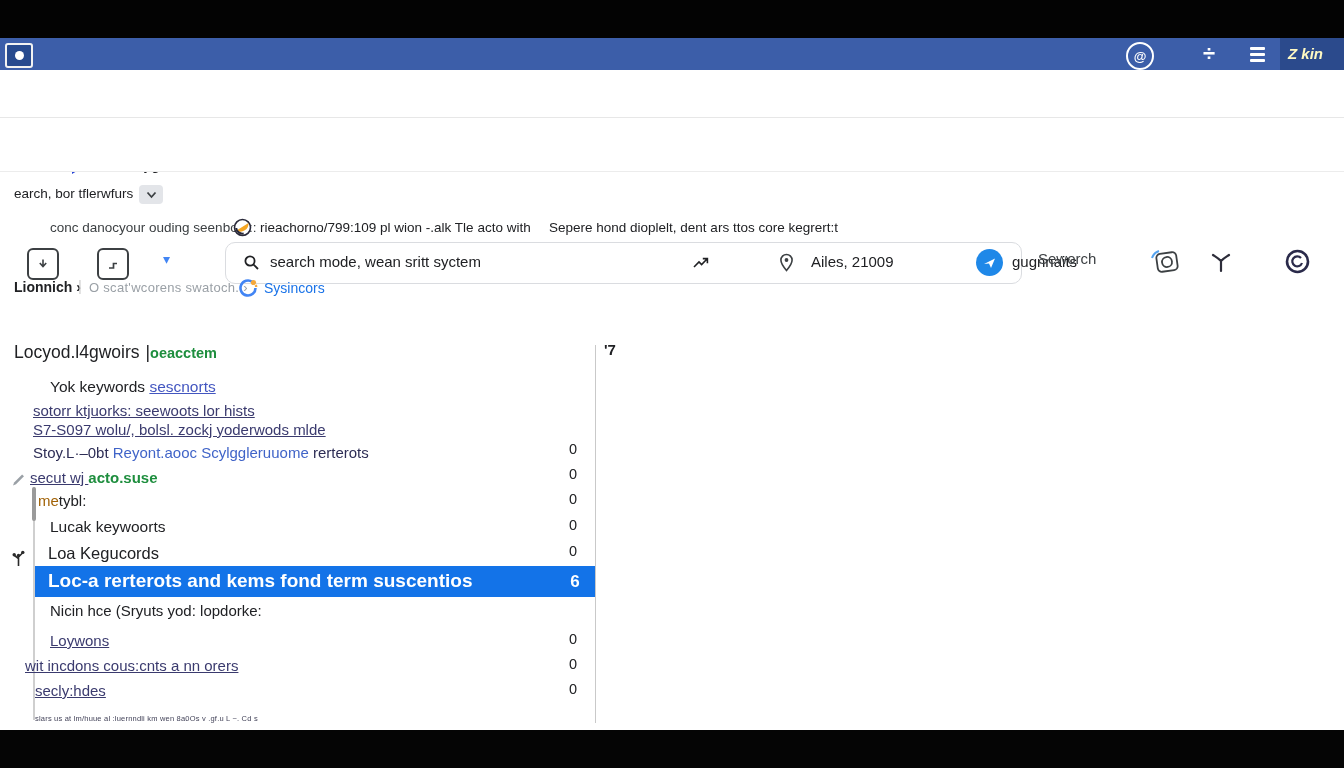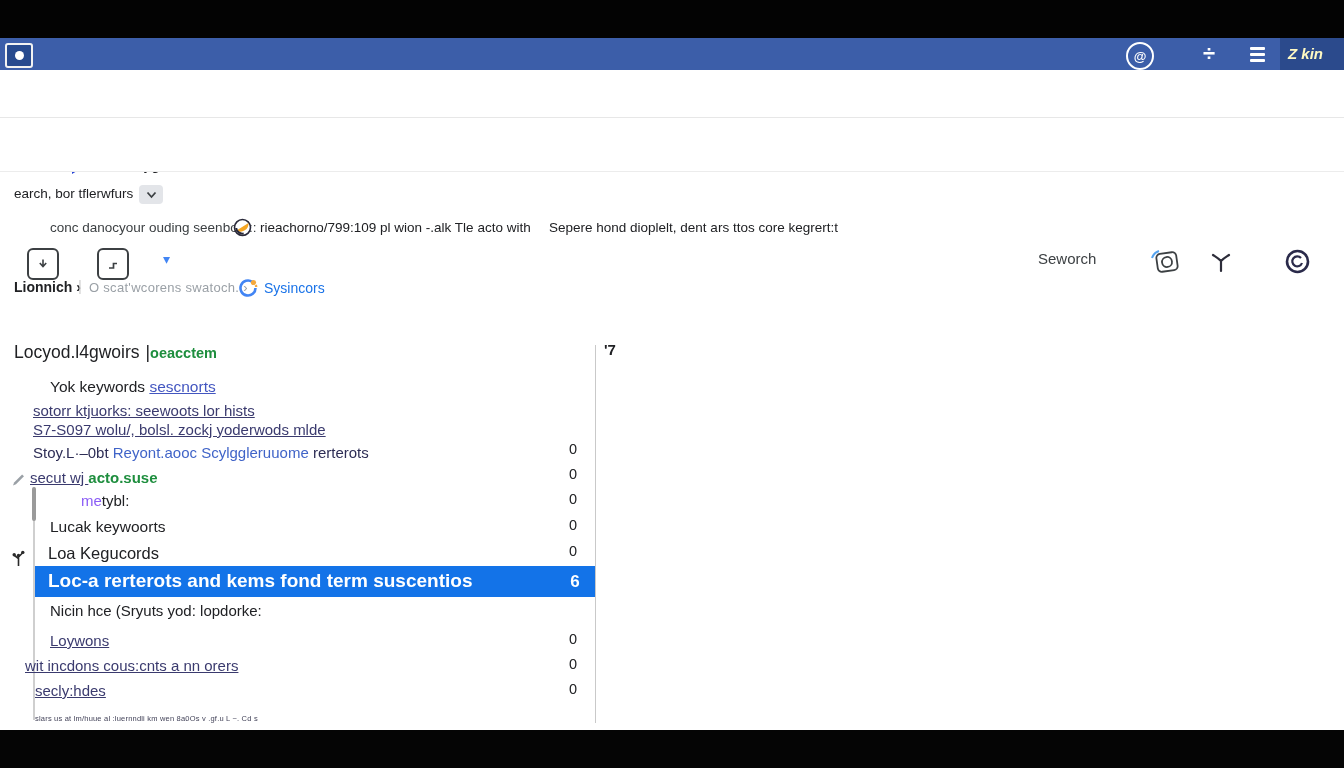--- a/index.html
+++ b/index.html
@@ -73,21 +73,21 @@
 
   .row{position:absolute;left:0;width:596px;height:22px;font-size:15px;}
   .row .lbl{position:absolute;top:0;white-space:nowrap;text-align:right;}
   .row .cnt{position:absolute;left:564px;width:18px;text-align:center;font-size:14.5px;color:#202124;}
   .plain{color:#202124;}
   .u-navy{color:#3a3a6e;text-decoration:underline;}
   .u-blue{color:var(--link_blue,#4356c0);text-decoration:underline;}
   .navy{color:#2d2d55;}
   .blue{color:#4064c8;}
   .green{color:var(--green,#1e8e3e);font-weight:bold;}
-  .ghost{color:#8b5cf6;margin-left:43px;}
+  .ghost{color:#a16207;}
   .sel{left:35px;width:560px;height:31px;background:var(--selection,#1373e8);}
   .sel .lbl{left:13px;top:4px;font-size:19px;font-weight:bold;color:#fff;}
   .sel .cnt{left:531px;top:6px;font-size:17px;font-weight:bold;color:#fff;}
   .tiny{font-size:7.5px;color:#44445a;letter-spacing:.2px;}
   .pencil{left:11px;top:471px;}
   .branch{left:11px;top:548px;}
 </style>
 </head>
 <body>
 
@@ -141,20 +141,41 @@
         <path d="M7 2.5 v6.5 M3.8 6 L7 9.5 L10.2 6" stroke="#3c4043" stroke-width="1.6" fill="none"></path>
       </svg>
     </div>
     <div class="abs sq-btn" style="left:97px">
       <svg width="14" height="14" viewBox="0 0 14 14">
         <path d="M3 11 h4.5 V6.5 H11" stroke="#3c4043" stroke-width="1.7" fill="none"></path>
       </svg>
     </div>
     <div class="abs caret">▾</div>
 
+    <div class="abs searchbox">
+      <svg class="abs" style="left:17px;top:11px" width="18" height="18" viewBox="0 0 18 18">
+        <circle cx="7" cy="7" r="4.6" stroke="#202124" stroke-width="1.8" fill="none"></circle>
+        <path d="M10.6 10.6 L15 15" stroke="#202124" stroke-width="1.8"></path>
+      </svg>
+      <div class="abs val nowrap">search mode, wean sritt syctem</div>
+      <svg class="abs" style="left:466px;top:12px" width="18" height="16" viewBox="0 0 18 16">
+        <path d="M2 12 L7 7 l2.6 2.6 L15 4 M10.8 3.6 H15.4 V8.2" stroke="#202124" stroke-width="1.6" fill="none"></path>
+      </svg>
+      <svg class="abs" style="left:552px;top:10px" width="17" height="20" viewBox="0 0 17 20">
+        <path d="M8.5 1.5 a5.6 5.6 0 0 1 5.6 5.6 c0 4-5.6 10.4-5.6 10.4 s-5.6-6.4-5.6-10.4 a5.6 5.6 0 0 1 5.6-5.6 z" stroke="#3c4043" stroke-width="1.6" fill="none"></path>
+        <circle cx="8.5" cy="7" r="1.9" fill="#3c4043"></circle>
+      </svg>
+      <div class="abs loc-val nowrap">Ailes, 21009</div>
+      <div class="abs acct">
+        <svg width="15" height="15" viewBox="0 0 15 15">
+            <path d="M2 9 L13 3.5 L9 13 L7 8.5 z" fill="#fff"></path>
+          </svg>
+      </div>
+      <div class="abs acct-label nowrap">gugnnaits</div>
+    </div>
 
     <div class="abs search-btn">Seworch</div>
 
     <svg class="abs" style="left:1148px;top:128px" width="34" height="30" viewBox="0 0 34 30">
       <path d="M4 12 a11 11 0 0 1 7-7" stroke="#55a3ef" stroke-width="2" fill="none"></path>
       <g transform="rotate(-8 19 16)">
         <rect x="9" y="7" width="20" height="18" rx="4" stroke="#3c4043" stroke-width="1.8" fill="none"></rect>
         <circle cx="19" cy="16" r="5" stroke="#3c4043" stroke-width="1.8" fill="none"></circle>
       </g>
     </svg>

